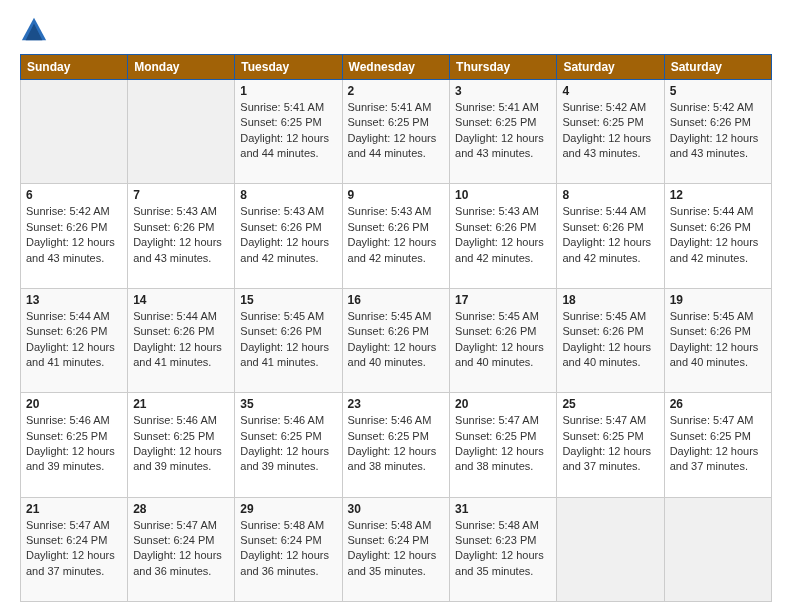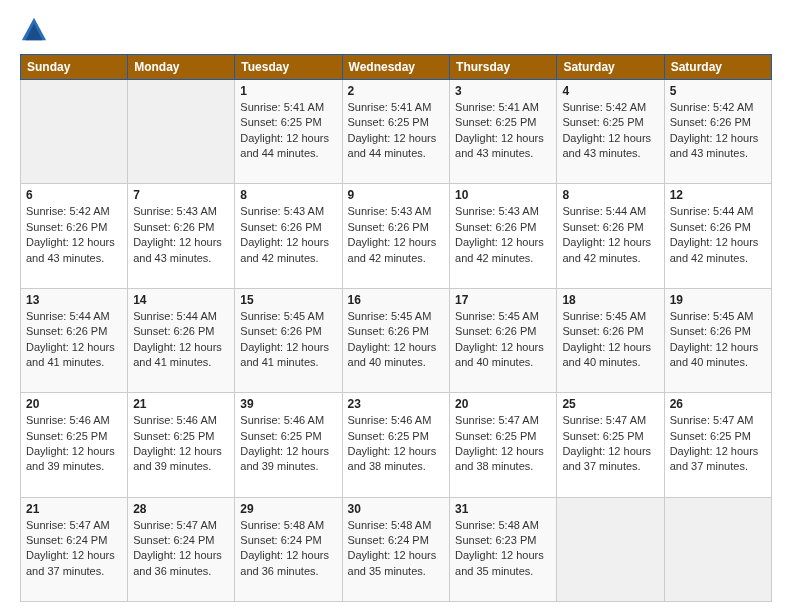--- a/index.html
+++ b/index.html
@@ -278,21 +278,21 @@
 and 39 minutes.</div>
           </td>
           <td>
             <div class="day-number">21</div>
             <div class="day-info" style="white-space: pre-line;">Sunrise: 5:46 AM
 Sunset: 6:25 PM
 Daylight: 12 hours
 and 39 minutes.</div>
           </td>
           <td>
-            <div class="day-number">39</div>
+            <div class="day-number">35</div>
             <div class="day-info" style="white-space: pre-line;">Sunrise: 5:46 AM
 Sunset: 6:25 PM
 Daylight: 12 hours
 and 39 minutes.</div>
           </td>
           <td>
             <div class="day-number">23</div>
             <div class="day-info" style="white-space: pre-line;">Sunrise: 5:46 AM
 Sunset: 6:25 PM
 Daylight: 12 hours

